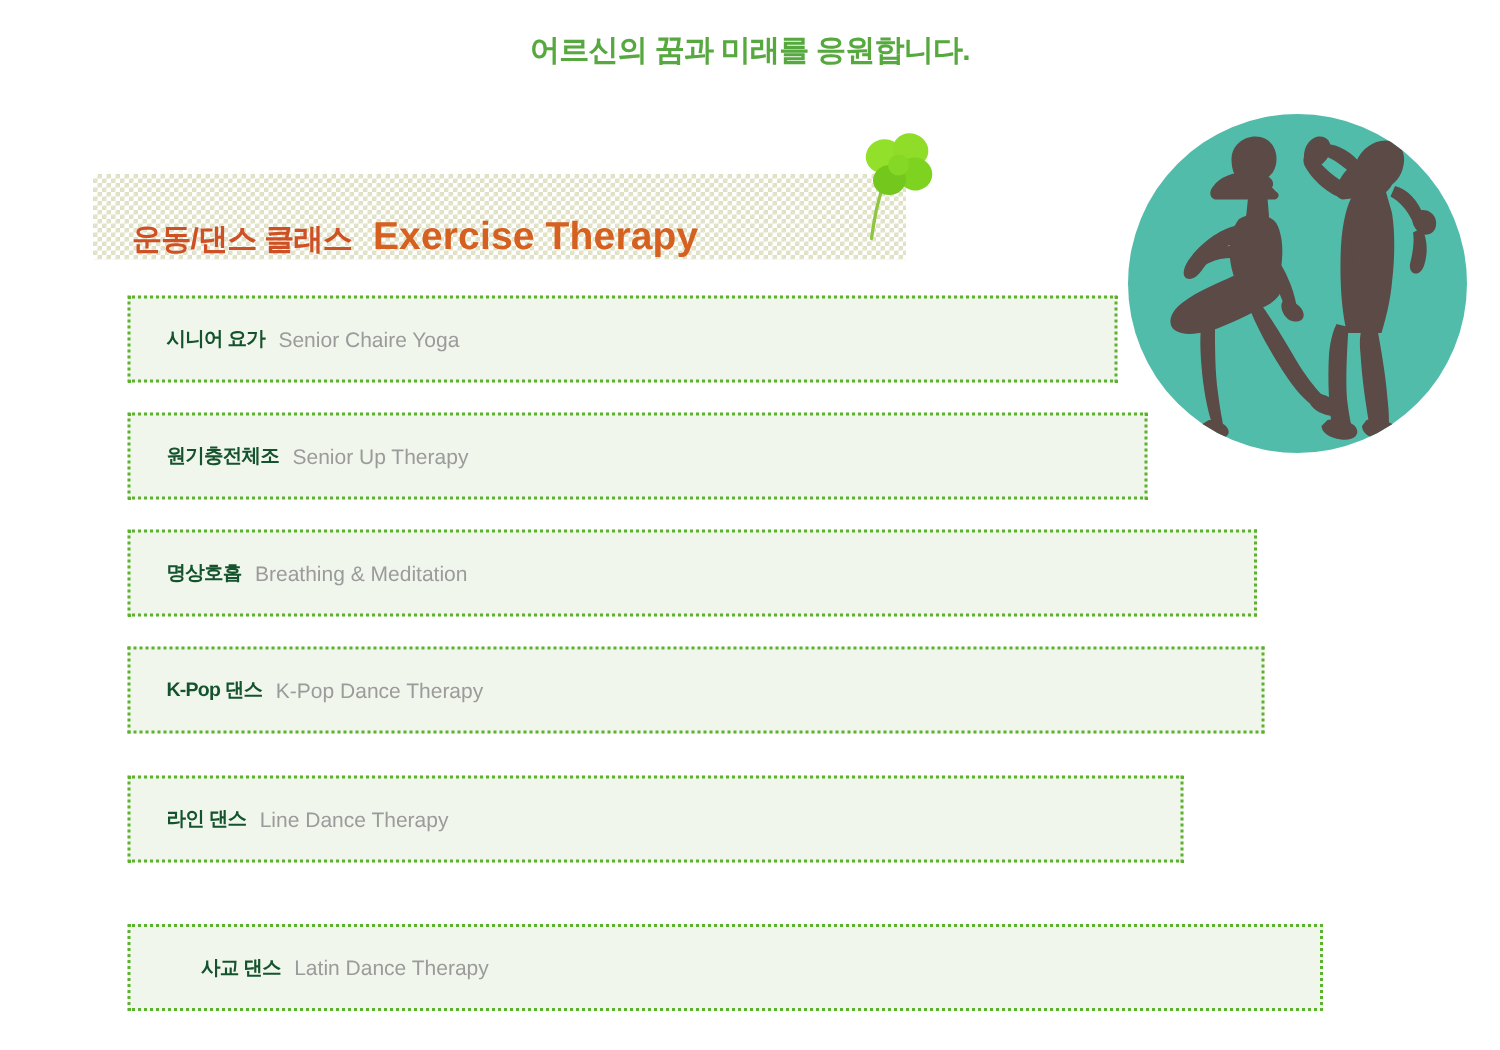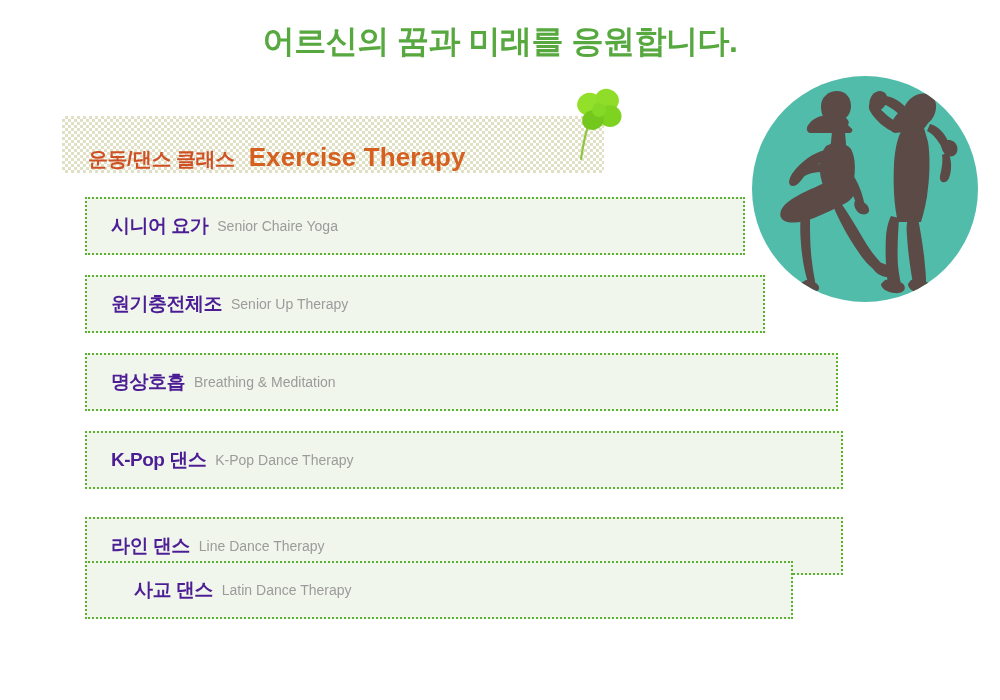--- a/index.html
+++ b/index.html
@@ -16,21 +16,21 @@
     -webkit-font-smoothing: antialiased;
   }
 
   
   .page-title {
     position: absolute;
     left: 0;
     top: 20px;
     width: 1000px;
     text-align: center;
-    font-size: 32px;
+    font-size: 20px;
     font-weight: 700;
     color: #56a83f;
     letter-spacing: -0.5px;
     white-space: nowrap;
   }
 
   
   .class-header {
     position: absolute;
     left: 62px;
@@ -98,23 +98,23 @@
     left: 85px;
     height: 58px;
     box-sizing: border-box;
     background: #f1f6ec;
     border: 2px dotted #5cb22e;
     display: flex;
     align-items: center;
     padding-left: 24px;
   }
   .class-row .ko {
-    font-size: 19px;
-    font-weight: 700;
-    color: #4c1d95;
+    font-size: 13px;
+    font-weight: 700;
+    color: #14532d;
     letter-spacing: -0.5px;
     white-space: nowrap;
   }
   .class-row .en {
     font-size: 14px;
     font-weight: 400;
     color: #9b9b9b;
     margin-left: 9px;
     white-space: nowrap;
   }
@@ -155,26 +155,26 @@
   <div class="class-row" style="top:353px; width:753px;">
     <span class="ko">명상호흡</span>
     <span class="en">Breathing &amp; Meditation</span>
   </div>
 
   <div class="class-row" style="top:431px; width:758px;">
     <span class="ko">K-Pop 댄스</span>
     <span class="en">K-Pop Dance Therapy</span>
   </div>
 
-  <div class="class-row" style="top:517px; width:758px;">
+  <div class="class-row" style="top:517px; width:704px;">
     <span class="ko">라인 댄스</span>
     <span class="en">Line Dance Therapy</span>
   </div>
 
-  <div class="class-row" style="top:561px; width:708px;padding-left:47px;">
+  <div class="class-row" style="top:616px; width:797px;padding-left:47px;">
     <span class="ko">사교 댄스</span>
     <span class="en">Latin Dance Therapy</span>
   </div>
 
 </div>
 
 <div class="dancer-circle">
   <svg width="226" height="226" viewBox="0 0 226 226">
     <g fill="#5b4a45">
 

